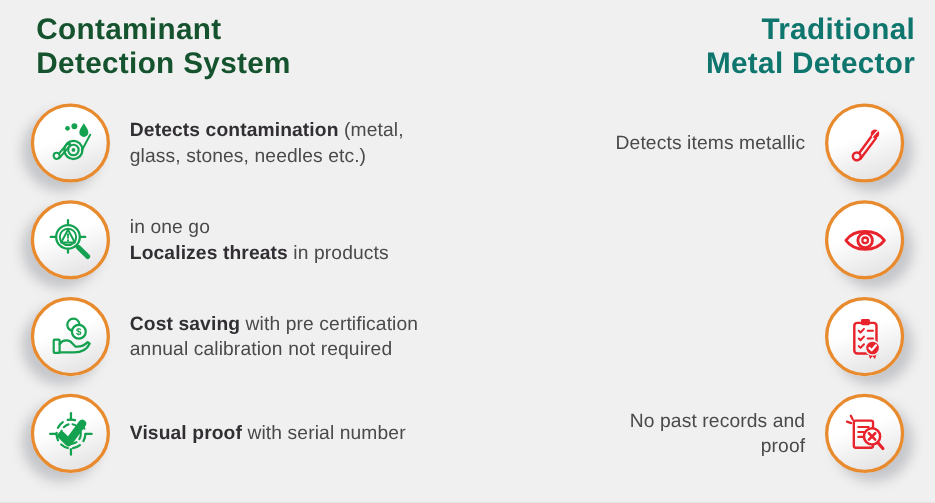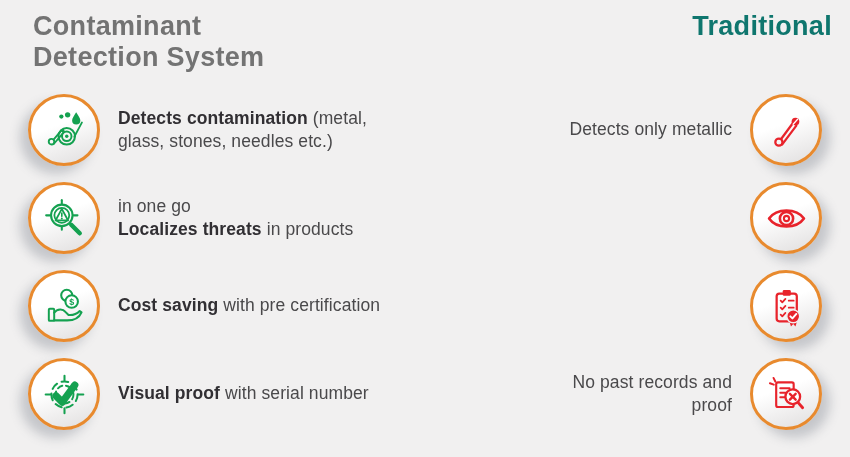--- a/index.html
+++ b/index.html
@@ -2,21 +2,21 @@
 <html><head>
 <meta charset="utf-8">
 <style>
   html,body{margin:0;padding:0;background:#d8d8d8;}
   .canvas{
     position:relative;width:850px;height:457px;background:#F1F0F0;
     font-family:"Liberation Sans",sans-serif;overflow:hidden;
   }
   .headers{display:flex;justify-content:space-between;padding:11px 18px 0 33px;}
   .title{font-size:27px;font-weight:bold;line-height:31px;letter-spacing:.3px;}
-  .title.green{color:#737373;}
+  .title.green{color:#14532d;}
   .title.red{color:#0f766e;text-align:right;}
 
   .rows{padding:0 28px;margin-top:21px;display:flex;flex-direction:column;gap:16px;}
   .row{display:flex;justify-content:space-between;align-items:flex-start;height:72px;}
   .cell{display:flex;align-items:center;gap:18px;}
   .cell.left{flex:1 1 auto;}
   .cell.right{flex:1 1 auto;justify-content:flex-end;}
 
   .badge{
     width:72px;height:72px;box-sizing:border-box;border-radius:50%;
@@ -37,20 +37,21 @@
 
 <div class="canvas">
 
   <div class="headers">
     <div class="title green">
       <div class="line">Contaminant</div>
       <div class="line">Detection System</div>
     </div>
     <div class="title red">
       <div class="line">Traditional</div>
+      <div class="line">Metal Detector</div>
     </div>
   </div>
 
   <div class="rows">
 
     <div class="row">
       <div class="cell left">
         <div class="badge shadow-l">
           <svg width="43" height="43" viewBox="0 0 48 48">
             <g stroke="#14A150" fill="none" stroke-width="2.3" stroke-linecap="round" stroke-linejoin="round">
@@ -68,21 +69,21 @@
             </g>
           </svg>
         </div>
         <div class="txt">
           <div class="line"><span class="b">Detects contamination</span><span> (metal,</span></div>
           <div class="line">glass, stones, needles etc.)</div>
         </div>
       </div>
       <div class="cell right">
         <div class="txt right">
-          <div class="line">Detects only metallic</div>
+          <div class="line">Detects items metallic</div>
         </div>
         <div class="badge shadow-r">
           <svg width="43" height="43" viewBox="0 0 48 48">
             <g stroke="#E8232B" fill="none" stroke-width="2.5" stroke-linecap="round" stroke-linejoin="round">
               <circle cx="15.5" cy="37" r="4"></circle>
               <line x1="18" y1="33.5" x2="32" y2="14.5"></line>
               <line x1="19.3" y1="39.5" x2="35" y2="18.5"></line>
               <circle cx="34" cy="14" r="4.3" fill="#E8232B" stroke="none"></circle>
               <line x1="31.4" y1="17" x2="36.4" y2="11.4" stroke="#ffffff" stroke-width="1.4"></line>
             </g>
@@ -135,20 +136,21 @@
               <circle cx="26.5" cy="11.5" r="6.2" fill="#ffffff"></circle>
               <circle cx="32" cy="18.5" r="7" fill="#ffffff"></circle>
               <text x="32" y="22.3" font-size="10" font-weight="bold" text-anchor="middle" fill="#14A150" stroke="none" font-family="Liberation Sans, sans-serif">$</text>
               <rect x="6.5" y="26.5" width="6" height="13.5" rx="1" stroke-width="2.2"></rect>
               <path d="M12.5 39.5 L27 39.5 C34 39.5 40.5 36.5 43 30.5 L41 29 C37.5 32.5 33.5 34 28.5 33.5 L25 30 C22.5 26.5 16 26 12.5 31"></path>
             </g>
           </svg>
         </div>
         <div class="txt">
           <div class="line"><span class="b">Cost saving</span><span> with pre certification</span></div>
+          <div class="line">annual calibration not required</div>
         </div>
       </div>
       <div class="cell right">
         <div class="txt right">
         </div>
         <div class="badge shadow-r">
           <svg width="43" height="43" viewBox="0 0 48 48">
             <g stroke="#E8232B" fill="none" stroke-width="2.5" stroke-linecap="round" stroke-linejoin="round">
               <rect x="13" y="9.5" width="22.5" height="31" rx="3"></rect>
               <rect x="19.8" y="5.5" width="9" height="6.5" rx="1.5" fill="#E8232B" stroke="none"></rect>

